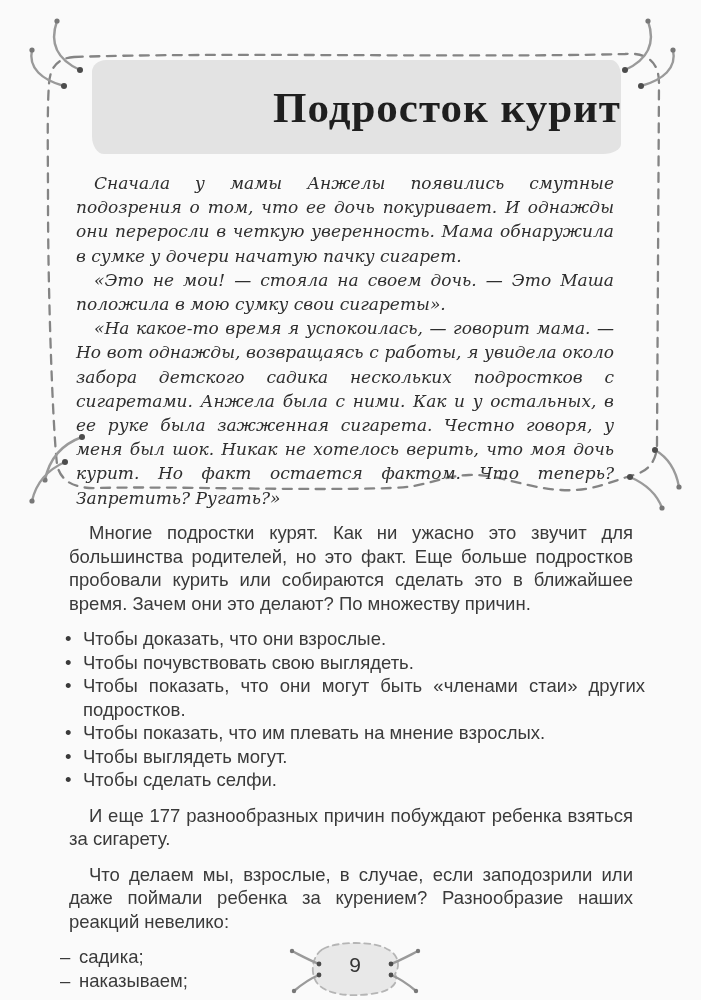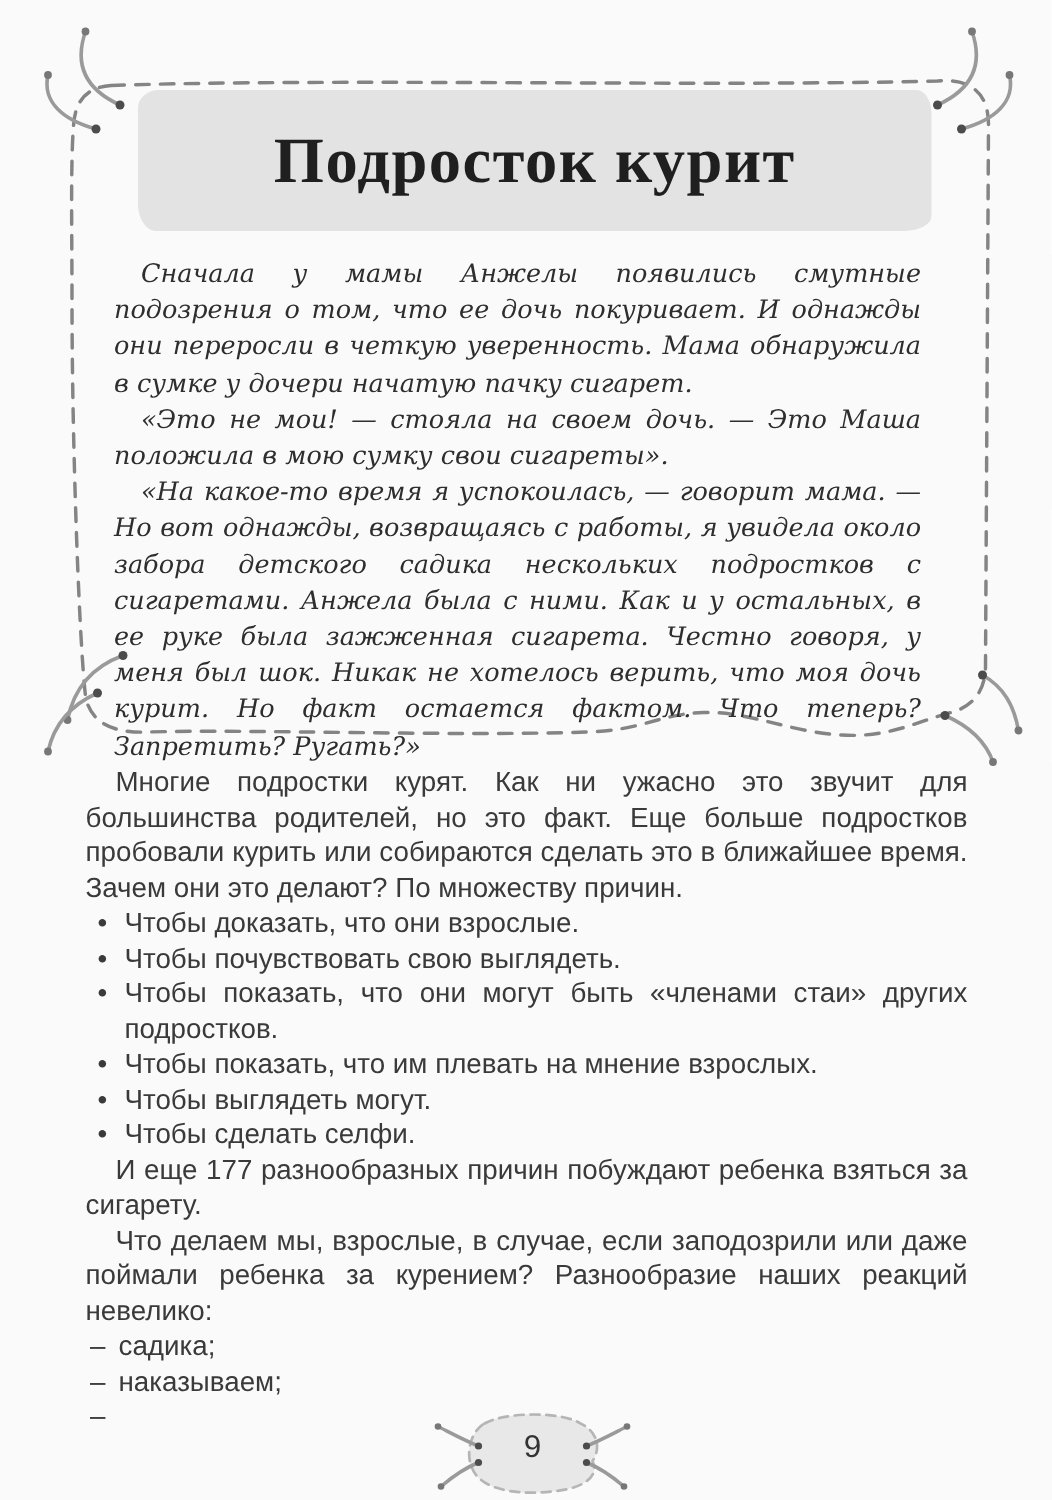--- a/index.html
+++ b/index.html
@@ -8,41 +8,41 @@
     background:#fafafa;
     font-family:"Liberation Sans", sans-serif;
     color:#3a3a3a;
   }
   .feature-border-svg { position:absolute; left:0; top:0; }
 
   .title-plate {
     position:absolute; left:92px; top:60px; width:529px; height:94px;
     background:#e3e3e3;
     border-radius:14px 10px 18px 12px / 12px 16px 10px 18px;
-    display:flex; align-items:center; justify-content:center;
+    display:flex; align-items:center; justify-content:flex-end;
   }
   .title {
     font-family:"Liberation Serif", serif; font-weight:bold;
     font-size:43px; letter-spacing:1px; color:#1f1f1f;
   }
 
   .story {
     position:absolute; left:76px; top:171px; width:538px;
     font-family:"DejaVu Serif", serif; font-style:italic;
     font-size:17px; line-height:24.2px; color:#2e2e2e;
     text-align:justify;
   }
   .story p { margin:0; text-indent:18px; }
 
   .main-text {
     position:absolute; left:57px; top:509px; width:588px;
     font-size:18.5px; line-height:23.5px; color:#3a3a3a;
     text-align:justify;
   }
-  .main-text p { margin:0; text-indent:20px; }
+  .main-text p { margin:12px; text-indent:20px; }
   .main-text ul { list-style:none; margin:0; padding:0; }
   .main-text li { position:relative; text-align:justify; }
   ul.reasons li { padding-left:26px; }
   ul.reasons .marker { position:absolute; left:8px; top:0; }
   ul.dashes li { padding-left:22px; }
   ul.dashes .marker { position:absolute; left:3px; top:0; }
 
   .footer-svg { position:absolute; left:275px; top:937px; }
   .page-num {
     position:absolute; left:275px; top:953px; width:160px;

